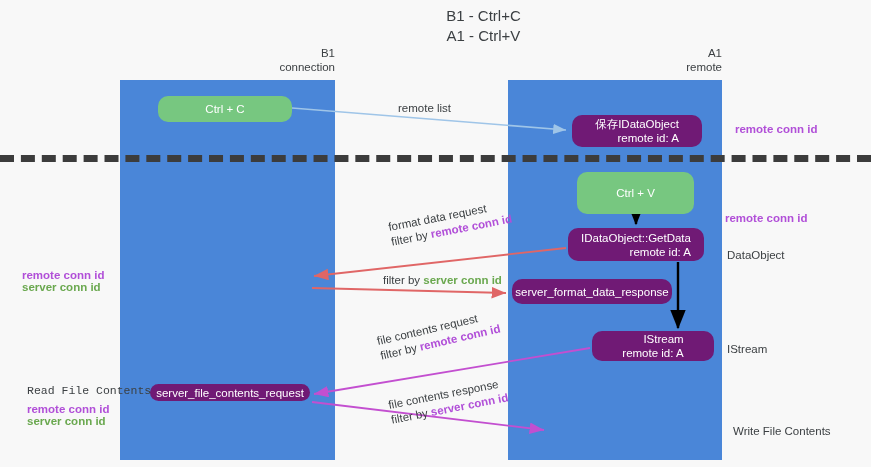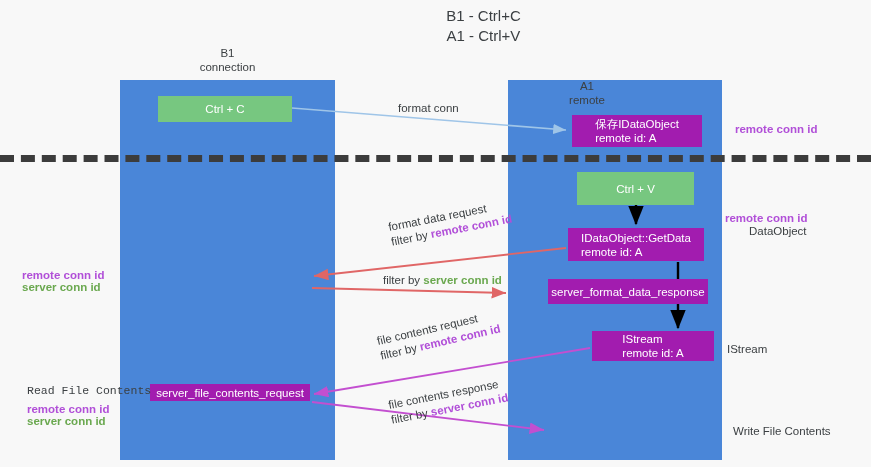--- a/index.html
+++ b/index.html
@@ -30,61 +30,62 @@
     left: 0; top: 6px; width: 871px;
     text-align: center;
     font-size: 15px;
     color: #3c4043;
     line-height: 20px;
     white-space: pre-line;
     padding-left: 48px;
   }
   .col-header {
     position: absolute;
-    text-align: center;
+    text-align: right;
     font-size: 11.5px;
     color: #3c4043;
     line-height: 14px;
     white-space: pre-line;
   }
   #header-b1 { left: 120px; top: 46px; width: 215px; }
-  #header-a1 { left: 480px; top: 46px; width: 214px; margin-top: 33px; }
+  #header-a1 { left: 508px; top: 46px; width: 214px; }
 
   
   #dashed-sep {
     position: absolute;
     left: 0; top: 155px;
     width: 871px; height: 0;
     border-top: 7px dashed #3c3c3c;
   }
 
   
   .node {
     position: absolute;
     box-sizing: border-box;
     display: flex;
     flex-direction: column;
     align-items: center;
     justify-content: center;
     color: #ffffff;
     font-size: 11.5px;
     line-height: 14px;
-    text-align: left;
+    text-align: right;
     white-space: pre-line;
     z-index: 5;
+    border-radius: 10px;
   }
   .node.green  { background: #77c780; }
-  .node.orange { background: #a21caf; }
+  .node.orange { background: #701a75; }
 
   #node-ctrlc   { left: 158px; top: 96px;  width: 134px; height: 26px; }
   #node-idobj   { left: 572px; top: 115px; width: 130px; height: 32px; }
-  #node-ctrlv   { left: 577px; top: 172px; width: 117px; height: 33px; }
+  #node-ctrlv   { left: 577px; top: 172px; width: 117px; height: 42px; }
   #node-getdata { left: 568px; top: 228px; width: 136px; height: 33px; }
   #node-sfdreq  { left: 152px; top: 267px; width: 158px; height: 25px; }
-  #node-sfdresp { left: 512px; top: 279px; width: 160px; height: 25px; margin-left: 36px; }
+  #node-sfdresp { left: 512px; top: 279px; width: 160px; height: 25px; }
   #node-istream { left: 592px; top: 331px; width: 122px; height: 30px; }
   #node-sfcreq  { left: 150px; top: 384px; width: 160px; height: 17px; }
   #node-sfcresp { left: 548px; top: 418px; width: 166px; height: 25px; }
 
   
   .edge-label {
     position: absolute;
     font-size: 11.5px;
     line-height: 15px;
     color: #3c4043;
@@ -109,21 +110,21 @@
     line-height: 14px;
     color: #3c4043;
     white-space: pre-line;
     z-index: 6;
   }
   .side-note.purple { color: #b14fd8; font-weight: bold; }
   .side-note.green  { color: #6aa84f; font-weight: bold; }
 
   #note-remote-1 { left: 735px; top: 122px; }
   #note-remote-2 { left: 725px; top: 211px; }
-  #note-dataobject { left: 727px; top: 224px; margin-left: 22px; }
+  #note-dataobject { left: 727px; top: 248px; }
   #note-istream  { left: 727px; top: 342px; }
   #note-write    { left: 733px; top: 424px; }
 
   #note-left-remote { left: 22px; top: 268px; }
   #note-left-server { left: 22px; top: 280px; }
   #note-read        { left: 27px; top: 384px; font-family: Liberation Mono, monospace; }
   #note-left-remote2 { left: 27px; top: 402px; }
   #note-left-server2 { left: 27px; top: 414px; }
 
   svg#edges {
@@ -186,21 +187,21 @@
   <div id="node-idobj" class="node orange">保存IDataObject
 remote id: A</div>
   <div id="node-ctrlv" class="node green">Ctrl + V</div>
   <div id="node-getdata" class="node orange">IDataObject::GetData
 remote id: A</div>
   <div id="node-sfdresp" class="node orange">server_format_data_response</div>
   <div id="node-istream" class="node orange">IStream
 remote id: A</div>
   <div id="node-sfcreq" class="node orange">server_file_contents_request</div>
 
-  <div id="lbl-format-list" class="edge-label">format conn</div>
+  <div id="lbl-format-list" class="edge-label">remote list</div>
 
   <div id="lbl-fdreq" class="edge-label rot-up">
     <div>format data request</div>
     <div><span>filter by </span><span class="hl-purple">remote conn id</span></div>
   </div>
 
   <div id="lbl-fdresp" class="edge-label">
     <div><span>filter by </span><span class="hl-green">server conn id</span></div>
   </div>
 

